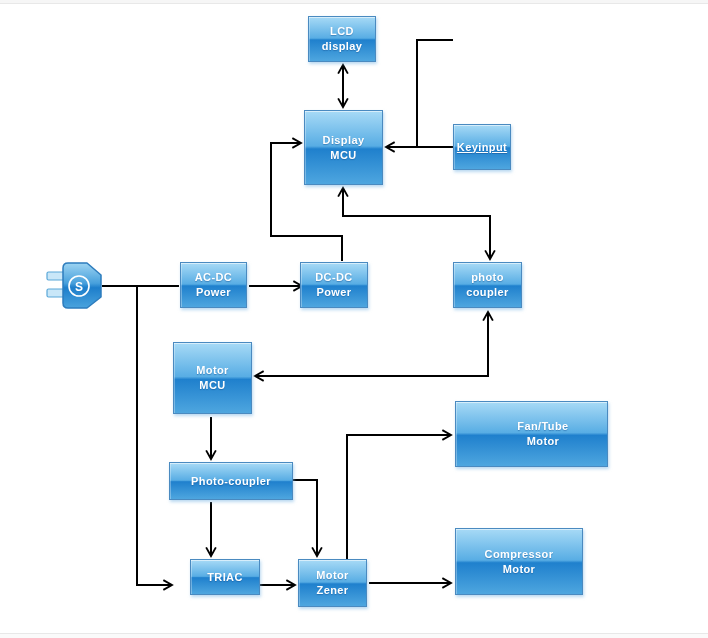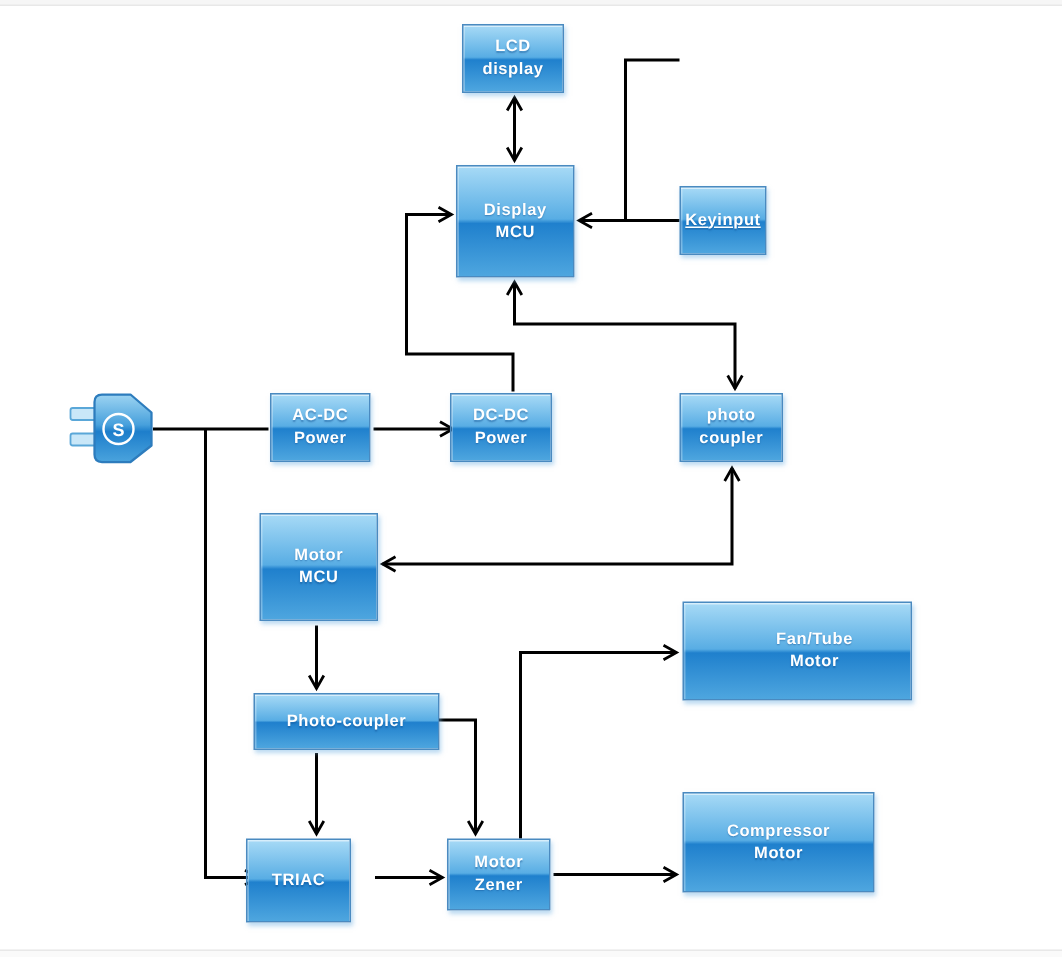--- a/index.html
+++ b/index.html
@@ -37,21 +37,21 @@
 
   .n-lcd        { left:308px; top:16px;  width:68px;  height:46px; }
   .n-zener      { left:453px; top:16px;  width:69px;  height:46px; }
   .n-displaymcu { left:304px; top:110px; width:79px;  height:75px; }
   .n-keyinput   { left:453px; top:124px; width:58px;  height:46px;text-decoration:underline; }
   .n-acdc       { left:180px; top:262px; width:67px;  height:46px;text-align:right; }
   .n-dcdc       { left:300px; top:262px; width:68px;  height:46px; }
   .n-photocoup  { left:453px; top:262px; width:69px;  height:46px;align-items:center; }
   .n-motormcu   { left:173px; top:342px; width:79px;  height:72px; }
   .n-photocoup2 { left:153px; top:462px; width:124px; height:38px;margin-left:16px; }
-  .n-triac      { left:164px; top:559px; width:70px;  height:56px; }
+  .n-triac      { left:190px; top:559px; width:70px;  height:36px; }
   .n-motordrv   { left:298px; top:559px; width:69px;  height:48px; }
   .n-fanmotor   { left:455px; top:401px; width:153px; height:66px;padding-left:23px; }
   .n-compressor { left:455px; top:528px; width:128px; height:67px; }
 </style>
 </head>
 <body>
 
 <div id="stage">
   <div class="edge-top"></div>
   <div class="edge-bottom"></div>

